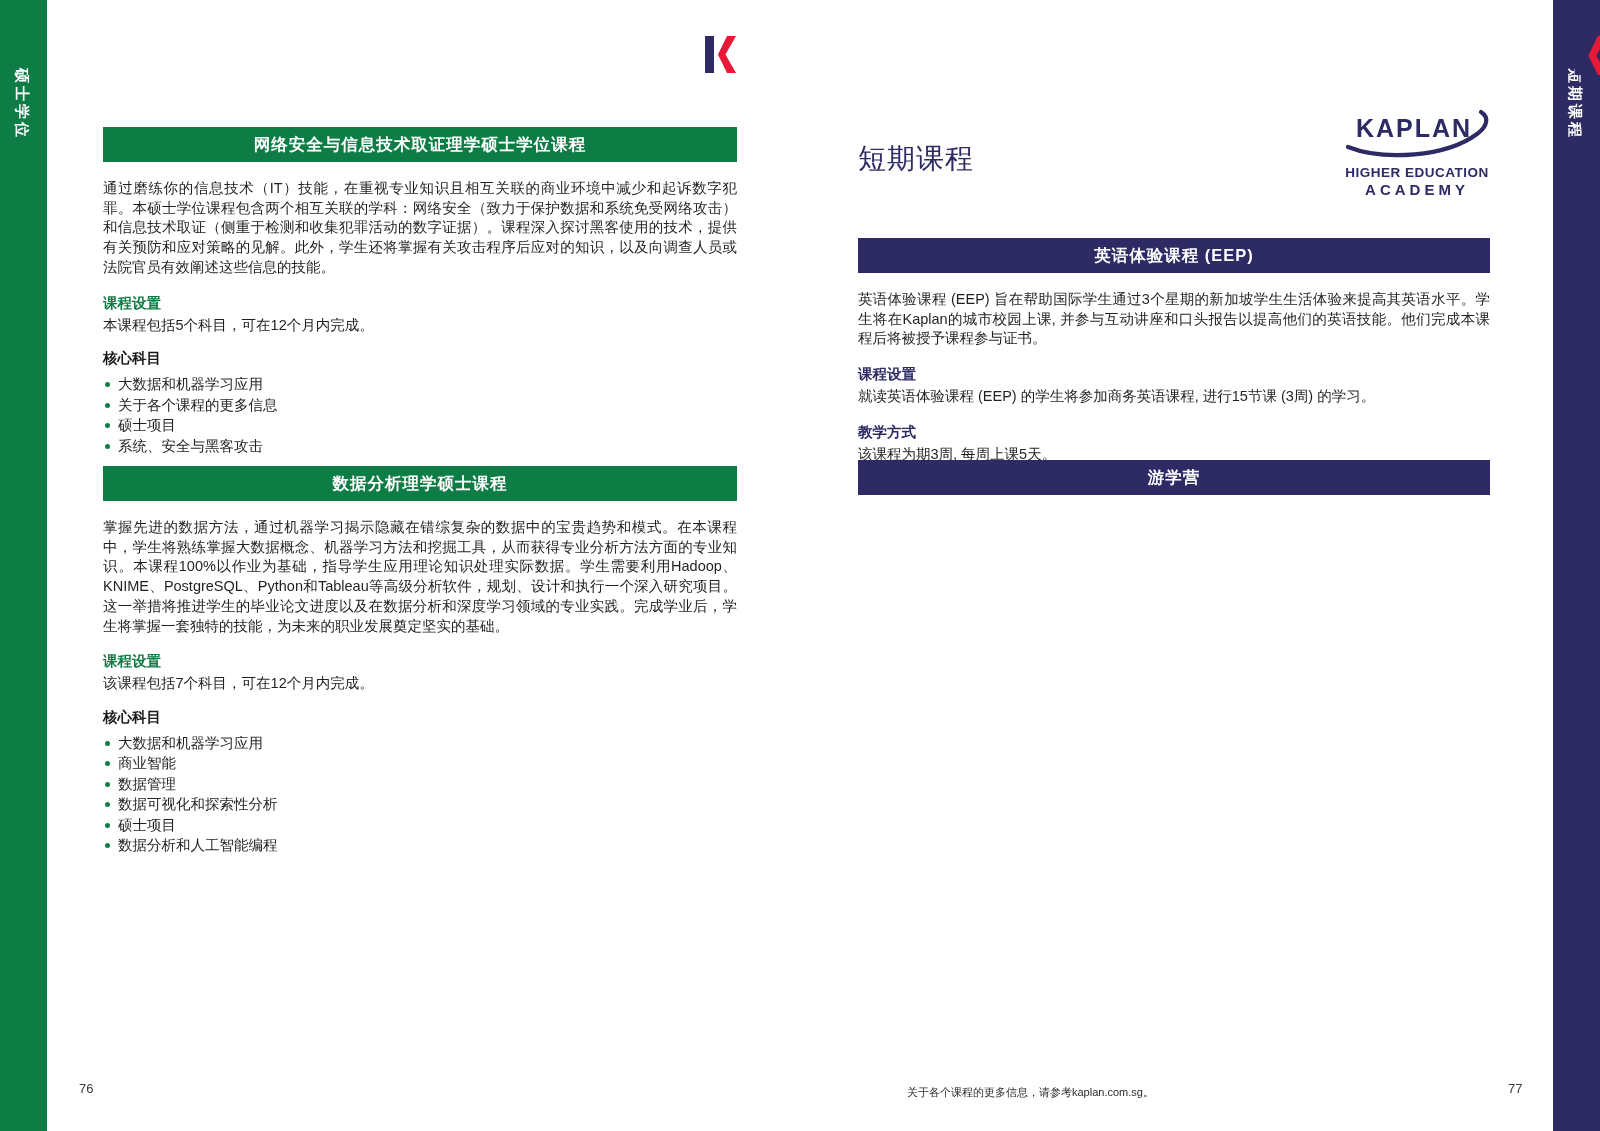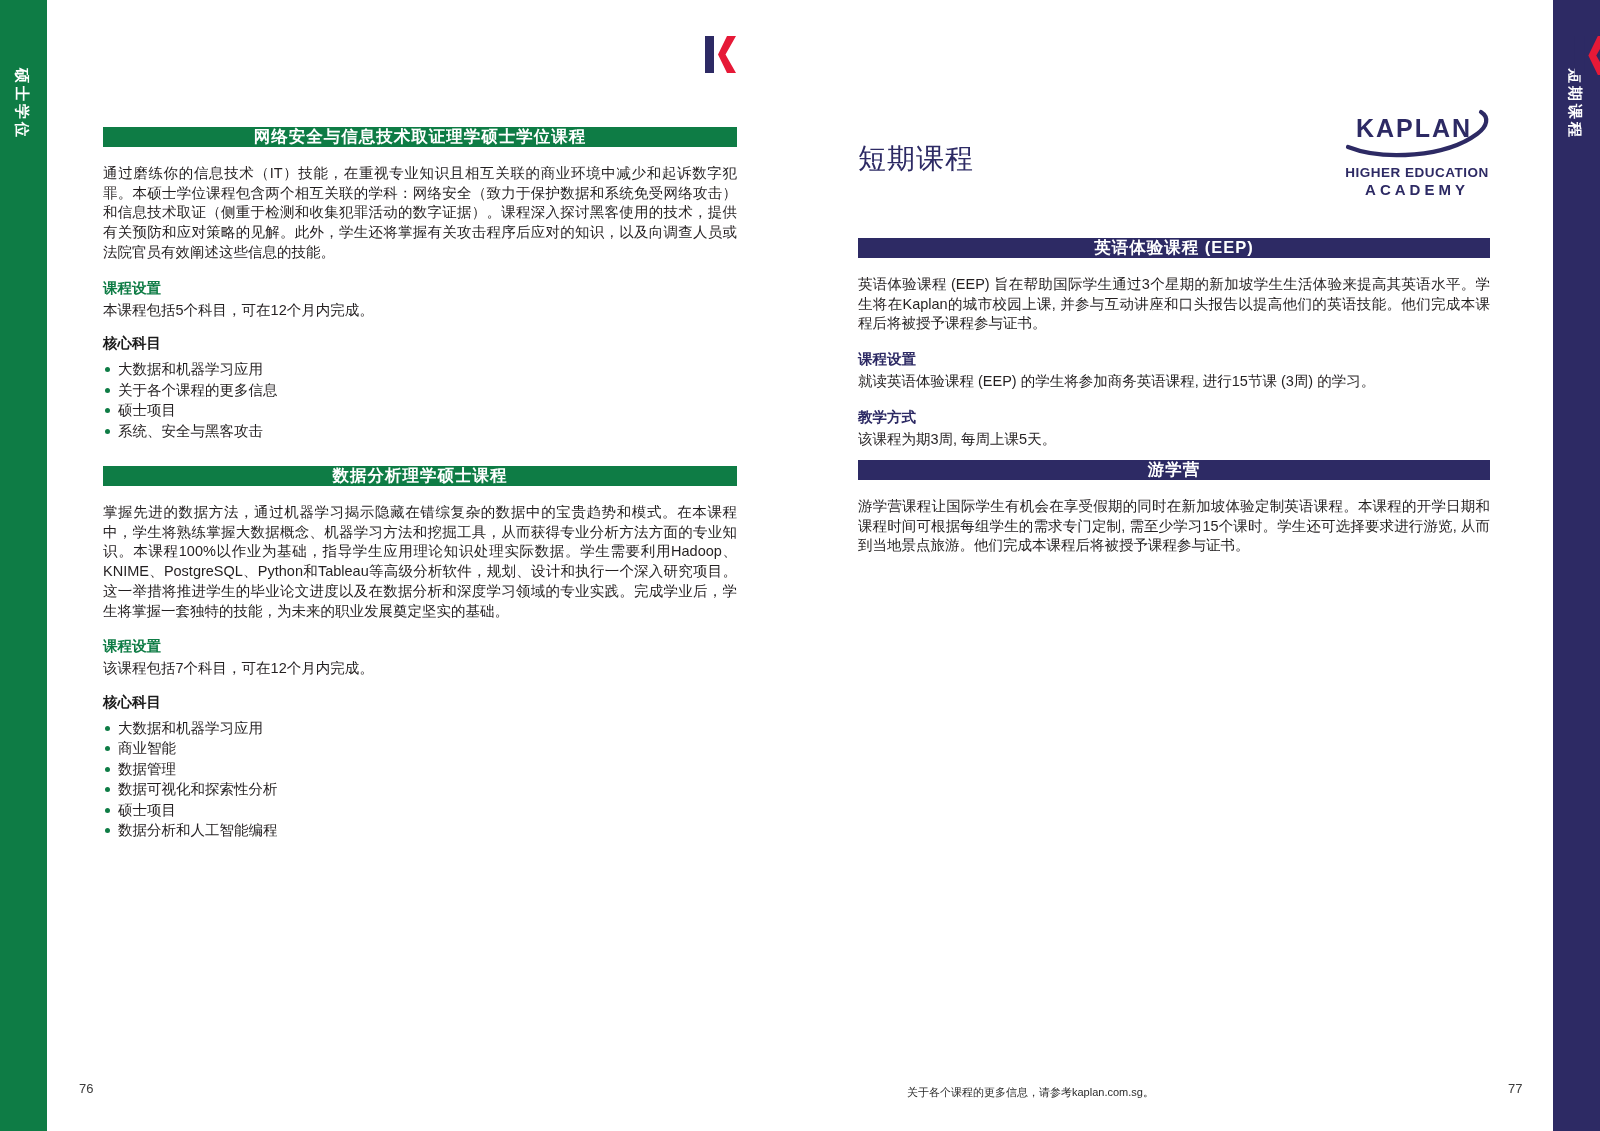--- a/index.html
+++ b/index.html
@@ -15,21 +15,21 @@
   .vtext{
     position:absolute;white-space:nowrap;color:#ffffff;font-weight:bold;
     font-size:15px;letter-spacing:3px;transform:rotate(90deg);transform-origin:0 0;
   }
   .vtext.lt{left:31px;top:68px;}
   .vtext.rt{left:1584px;top:68px;}
   
   .col{position:absolute;}
   .col-left{left:103px;width:634px;}
   .col-right{left:858px;width:632px;}
-  .band{height:20px;display:flex;align-items:center;justify-content:center;
+  .band{height:35px;display:flex;align-items:center;justify-content:center;
         color:#fff;font-weight:bold;font-size:16.5px;letter-spacing:1px;}
   .band.green{background:#0e7c45;}
   .band.navy{background:#2d2a64;}
   .para{font-size:14.5px;line-height:1.36;text-align:justify;margin-top:17px;}
   .sec-label{font-size:14.5px;font-weight:bold;margin-top:16px;}
   .sec-label.green{color:#0e7c45;}
   .sec-label.navy{color:#2d2a64;}
   .sec-text{font-size:14.5px;line-height:1.36;margin-top:3px;}
   .core-label{font-size:14.5px;font-weight:bold;margin-top:14px;color:#1a1a1a;}
   ul.subjects{list-style:none;margin:6px 0 0 0;padding:0;}
@@ -129,18 +129,17 @@
   <div class="sec-label navy">课程设置</div>
   <div class="sec-text">就读英语体验课程 (EEP) 的学生将参加商务英语课程, 进行15节课 (3周) 的学习。</div>
   <div class="sec-label navy">教学方式</div>
   <div class="sec-text">该课程为期3周, 每周上课5天。</div>
 </div>
 
 <div class="col col-right" style="top:460px;">
   <div class="band navy">
     <span>游学营</span>
   </div>
-  <div class="para">游学营课程让国际学生有机会在享受假期的同时在新加坡体验定制英语课程。本课程的开学日期和课程时间可根据每组学生的需求专门定制, 需至少学习15个课时。学生还可选择要求进行游览, 从而到当地景点旅游。他们完成本课程后将被授予课程参与证书。</div>
 </div>
 
 <div class="pagenum p76">76</div>
 <div class="footer-note">关于各个课程的更多信息，请参考kaplan.com.sg。</div>
 <div class="pagenum p77">77</div>
 
 </body></html>

